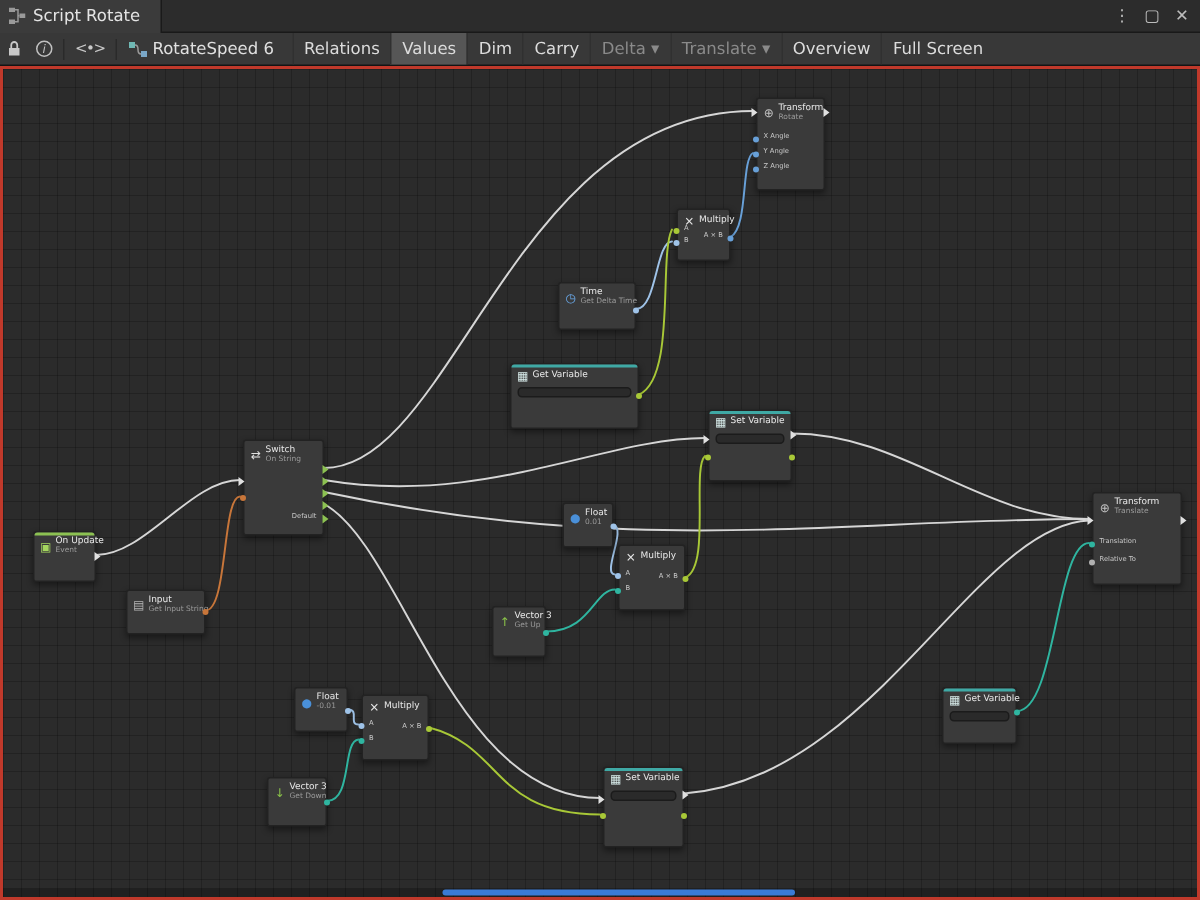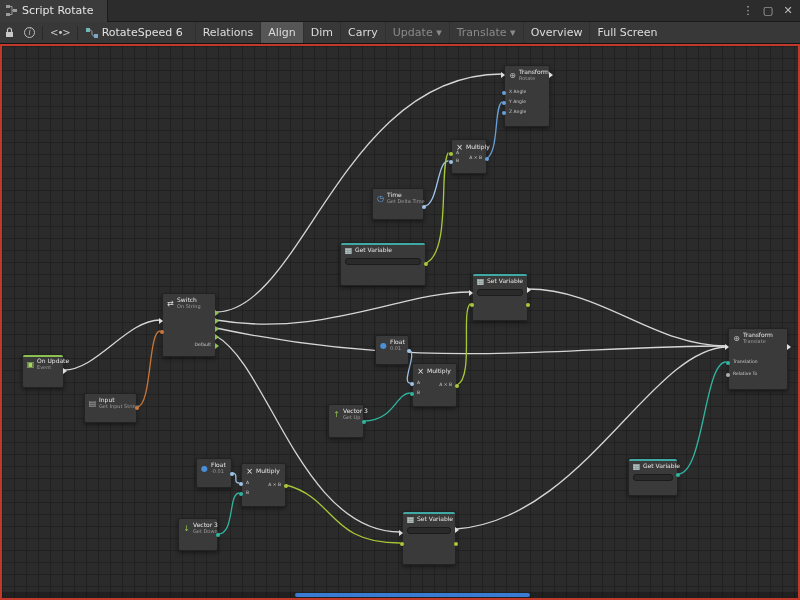--- a/index.html
+++ b/index.html
@@ -102,24 +102,24 @@
     <span class="graph-name">
       <svg width="12" height="10" viewBox="0 0 12 10">
         <rect x="0" y="0" width="4" height="4" fill="#6fb8b4"></rect>
         <rect x="8" y="6" width="4" height="4" fill="#7aa7c7"></rect>
         <path d="M4,2 C8,2 4,8 8,8" stroke="#9a9a9a" stroke-width="1" fill="none"></path>
       </svg>
       <span>RotateSpeed 6</span>
     </span>
     <span class="tbtns">
         <span class="tbtn">Relations</span>
-        <span class="tbtn sel">Align</span>
+        <span class="tbtn sel">Values</span>
         <span class="tbtn">Dim</span>
         <span class="tbtn">Carry</span>
-        <span class="tbtn dis">Update ▾</span>
+        <span class="tbtn dis">Delta ▾</span>
         <span class="tbtn dis">Translate ▾</span>
         <span class="tbtn">Overview</span>
         <span class="tbtn">Full Screen</span>
       </span>
   </div>
 
   <div class="canvas">
     <svg class="edges">
         <path d="M62,324 C95,324 125,274 158,274" stroke="#d6d6d6" stroke-width="1.3" fill="none" stroke-linecap="round"></path>
         <path d="M135,361 C150,361 146,285 158,285" stroke="#c8763a" stroke-width="1.3" fill="none" stroke-linecap="round"></path>

